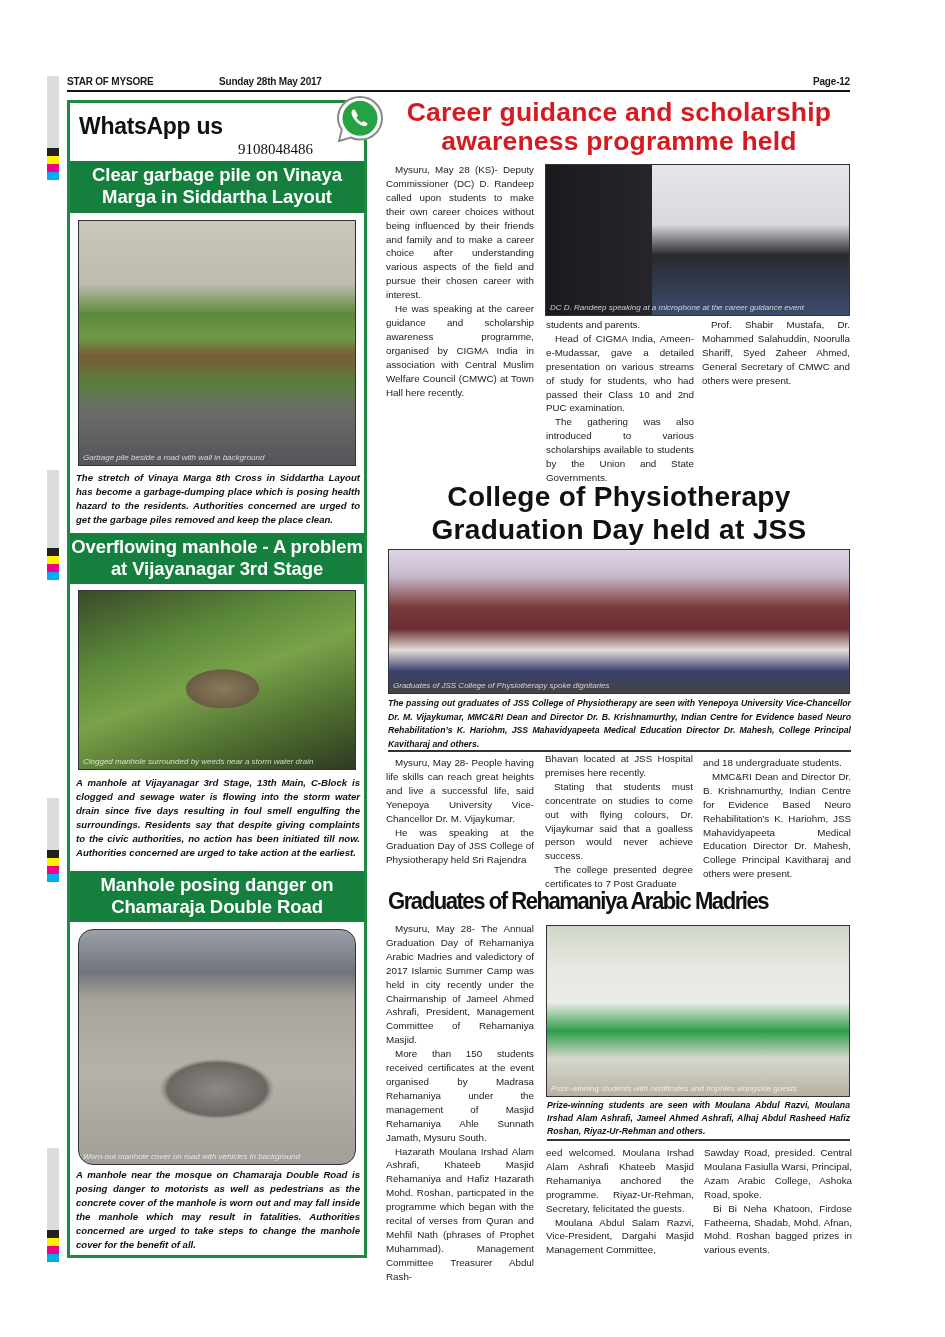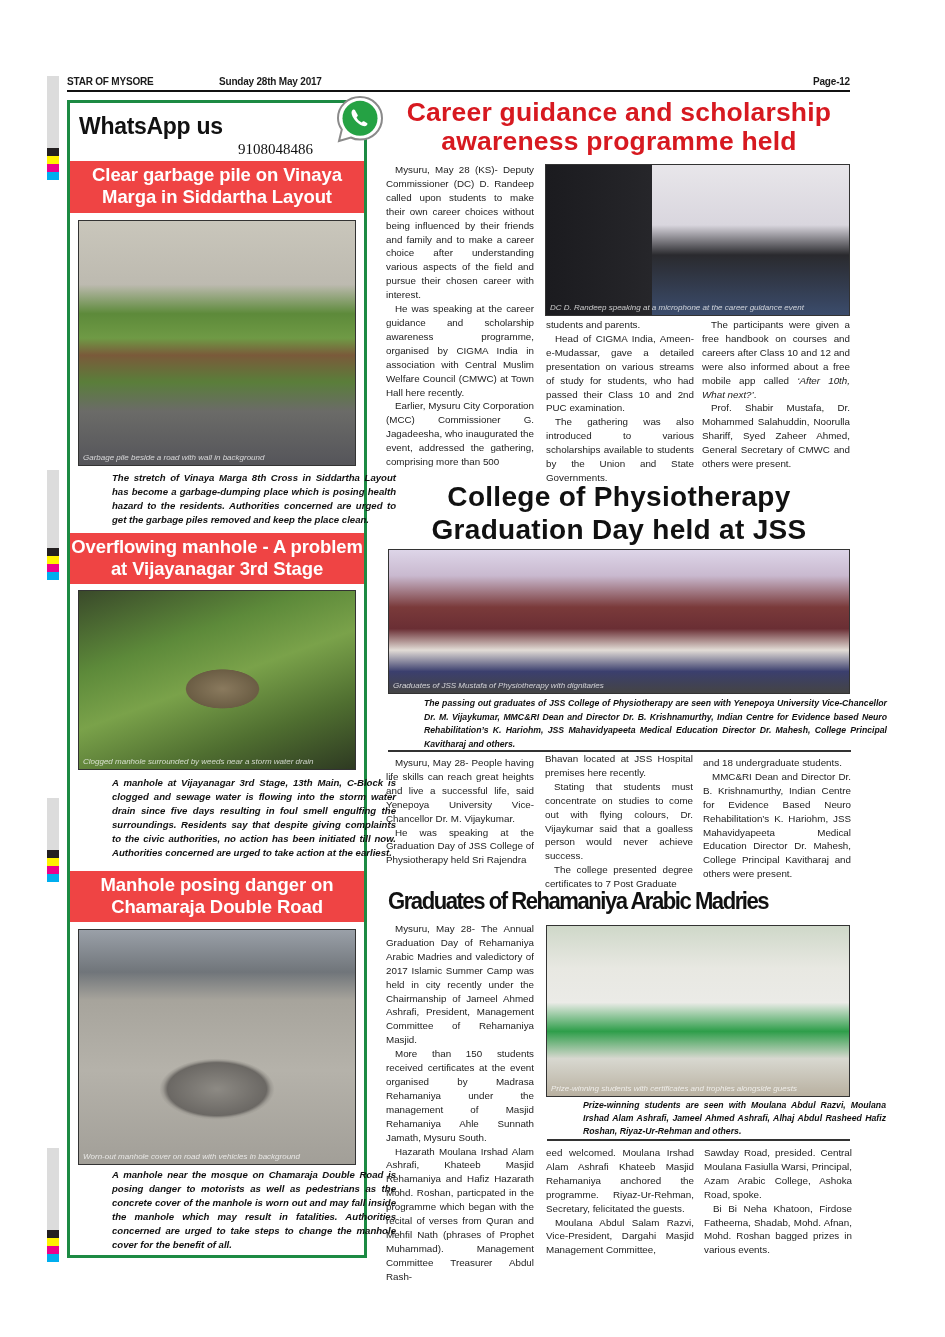--- a/index.html
+++ b/index.html
@@ -19,24 +19,24 @@
   .masthead .paper { position: absolute; left: 0; top: 0; }
   .masthead .date { position: absolute; left: 152px; top: 0; }
   .masthead .page { position: absolute; right: 0; top: 0; }
 
   
   .leftbox { position: absolute; left: 67px; top: 100px; width: 300px; height: 1158px; border: 3px solid #1c8a43; background: #fff; }
   .wa-title { position: absolute; left: 9px; top: 10px; font-size: 23px; font-weight: bold; color: #111; letter-spacing: -0.3px; }
   .wa-number { position: absolute; left: 168px; top: 38px; font-family: "Liberation Serif", serif; font-size: 15px; color: #111; }
   .wa-icon { position: absolute; left: 335px; top: 94px; width: 50px; height: 50px; }
 
-  .gbanner { position: absolute; left: 0; width: 294px; background: #ef4444; color: #fff; text-align: center; font-weight: bold; font-size: 18.5px; line-height: 22px; padding-top: 3px; letter-spacing: -0.1px; }
+  .gbanner { position: absolute; left: 0; width: 294px; background: #15803d; color: #fff; text-align: center; font-weight: bold; font-size: 18.5px; line-height: 22px; padding-top: 3px; letter-spacing: -0.1px; }
 
   .photo { position: absolute; border: 1.5px solid #333; overflow: hidden; }
-  .caption-italic { position: absolute; font-style: italic; font-weight: bold; font-size: 9.6px; line-height: 14px; text-align: justify; color: #111; margin-left: 36px; }
+  .caption-italic { position: absolute; font-style: italic; font-weight: bold; font-size: 9.6px; line-height: 14px; text-align: justify; color: #111; }
 
   
   .h-red { position: absolute; left: 386px; top: 98px; width: 466px; text-align: center; font-weight: bold; font-size: 26.5px; line-height: 29px; color: #d71920; letter-spacing: 0.2px; }
   .h-black { position: absolute; text-align: center; font-weight: bold; color: #111; }
   .h-cond { position: absolute; font-weight: bold; color: #111; }
 
   .col-text { position: absolute; font-size: 9.8px; line-height: 13.9px; text-align: justify; color: #222; }
   .col-text p { text-indent: 9px; }
   .col-text p.noindent { text-indent: 0; }
   .col-text i { font-style: italic; }
@@ -51,21 +51,21 @@
       linear-gradient(160deg, #3a4a2a 0%, #5d8a3a 30%, #7aa24a 50%, #4f6e30 75%, #2e3a22 100%); }
   .ph-career { background:
       linear-gradient(90deg, #1b1b1f 0%, #26262a 35%, transparent 35%),
       linear-gradient(180deg, #e8e6ea 0%, #d9d6de 40%, #2a2a2e 60%, #3b4c6c 100%); }
   .ph-jss { background:
       linear-gradient(180deg, #ddd5e8 0%, #c9b9cf 18%, #7a3a3a 40%, #6a2e34 55%, #e2dcd6 70%, #3b3f6e 85%, #444 100%); }
   .ph-madries { background:
       linear-gradient(180deg, #cfd8c9 0%, #e8e8e2 25%, #ebebe7 45%, #2e9e4a 62%, #d8d8d0 78%, #b8b0a0 100%); }
   .ph-manhole2 { background:
       radial-gradient(ellipse 90px 48px at 50% 68%, #8d8a84 0%, #6b6864 55%, #9e9b94 60%, transparent 64%),
-      linear-gradient(180deg, #9aa0a8 0%, #70757a 18%, #a7a49c 30%, #b5b2aa 60%, #a29f98 100%); }
+      linear-gradient(180deg, #9aa0a8 0%, #70757a 18%, #a7a49c 30%, #b5b2aa 60%, #a29f98 100%); border-radius: 15px; }
   .ph-label { position: absolute; left: 4px; bottom: 3px; font-size: 8px; color: rgba(255,255,255,0.75); font-style: italic; }
 </style>
 </head>
 <body>
 
 <div class="regstrip" style="top:76px;height:72px;"></div>
 <div class="regmark rm-k" style="top:148px;"></div>
 <div class="regmark rm-y" style="top:156px;"></div>
 <div class="regmark rm-m" style="top:164px;"></div>
 <div class="regmark rm-c" style="top:172px;"></div>
@@ -133,45 +133,43 @@
 </svg>
 
 <div class="h-red">
   <div>Career guidance and scholarship</div>
   <div>awareness programme held</div>
 </div>
 
 <div class="col-text" style="left:386px;top:163px;width:148px;">
   <p>Mysuru, May 28 (KS)- Deputy Commissioner (DC) D. Randeep called upon students to make their own career choices without being influenced by their friends and family and to make a career choice after understanding various aspects of the field and pursue their chosen career with interest.</p>
   <p>He was speaking at the career guidance and scholarship awareness programme, organised by CIGMA India in association with Central Muslim Welfare Council (CMWC) at Town Hall here recently.</p>
-  <p>Earlier, Mysuru City Corporation (MCC) Commissioner G. Jagadeesha, who inaugurated the event, addressed the gathering, comprising more than 500</p>
 </div>
 
 <div class="photo ph-career" style="left:545px;top:164px;width:305px;height:152px;">
   <span class="ph-label">DC D. Randeep speaking at a microphone at the career guidance event</span>
 </div>
 
 <div class="col-text" style="left:546px;top:318px;width:148px;">
   <p class="noindent">students and parents.</p>
   <p>Head of CIGMA India, Ameen-e-Mudassar, gave a detailed presentation on various streams of study for students, who had passed their Class 10 and 2nd PUC examination.</p>
   <p>The gathering was also introduced to various scholarships available to students by the Union and State Governments.</p>
 </div>
 
 <div class="col-text" style="left:702px;top:318px;width:148px;">
-  <p><span>The participants were given a free handbook on courses and careers after Class 10 and 12 and were also informed about a free mobile app called </span><i>‘After 10th, What next?’</i><span>.</span></p>
   <p>Prof. Shabir Mustafa, Dr. Mohammed Salahuddin, Noorulla Shariff, Syed Zaheer Ahmed, General Secretary of CMWC and others were present.</p>
 </div>
 
 <div class="h-black" style="left:386px;top:480px;width:466px;font-size:28px;line-height:33px;letter-spacing:0.3px;">
   <div>College of Physiotherapy</div>
   <div>Graduation Day held at JSS</div>
 </div>
 
 <div class="photo ph-jss" style="left:388px;top:549px;width:462px;height:145px;">
-  <span class="ph-label">Graduates of JSS Mustafa of Physiotherapy with dignitaries</span>
+  <span class="ph-label">Graduates of JSS College of Physiotherapy spoke dignitaries</span>
 </div>
 
 <div class="caption-italic" style="left:388px;top:697px;width:463px;font-size:8.7px;line-height:13.5px;">The passing out graduates of JSS College of Physiotherapy are seen with Yenepoya University Vice-Chancellor Dr. M. Vijaykumar, MMC&amp;RI Dean and Director Dr. B. Krishnamurthy, Indian Centre for Evidence based Neuro Rehabilitation’s K. Hariohm, JSS Mahavidyapeeta Medical Education Director Dr. Mahesh, College Principal Kavitharaj and others.</div>
 <div class="rule" style="left:388px;top:750px;width:463px;"></div>
 
 <div class="col-text" style="left:386px;top:756px;width:148px;">
   <p>Mysuru, May 28- People having life skills can reach great heights and live a successful life, said Yenepoya University Vice-Chancellor Dr. M. Vijaykumar.</p>
   <p>He was speaking at the Graduation Day of JSS College of Physiotherapy held Sri Rajendra</p>
 </div>
 <div class="col-text" style="left:545px;top:752px;width:148px;">

